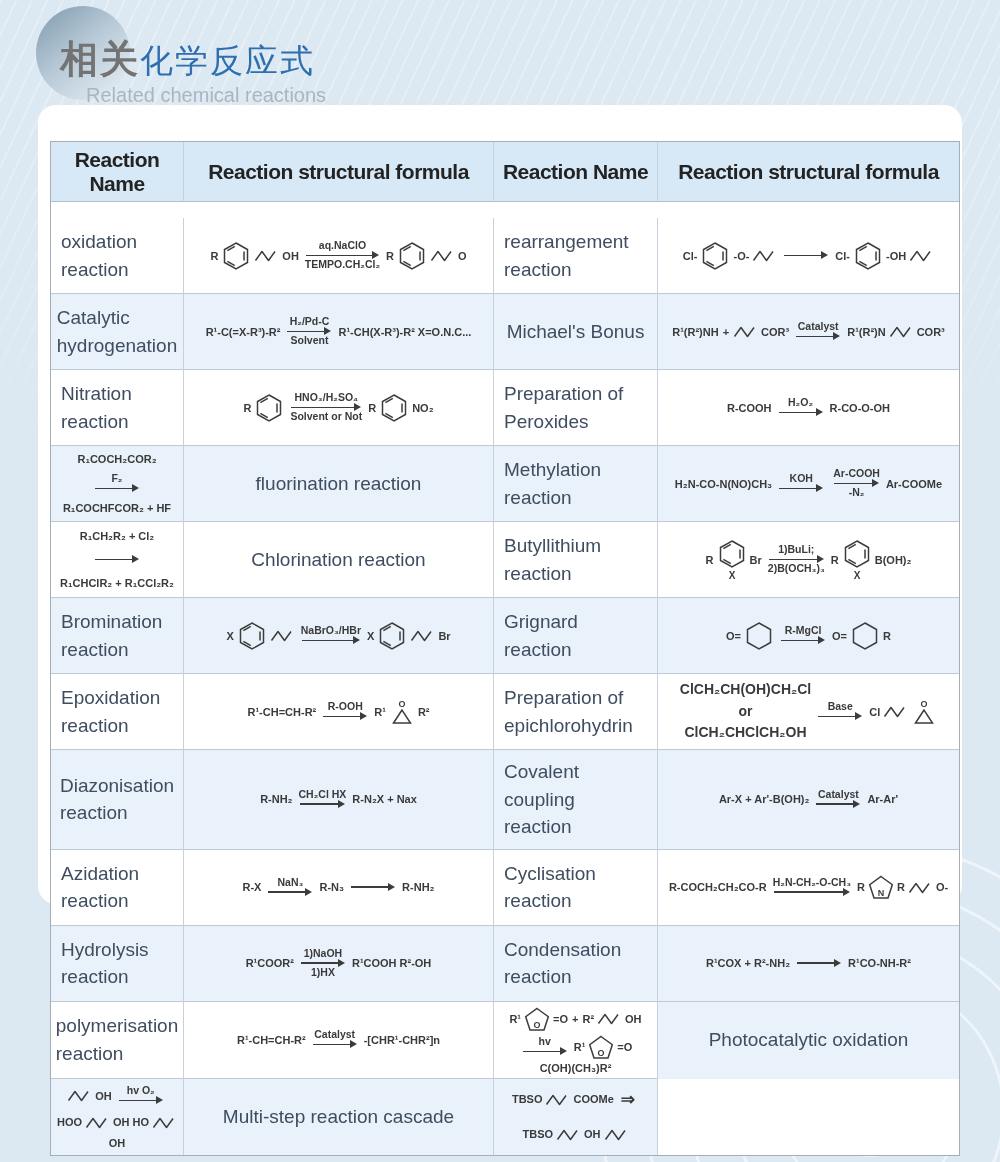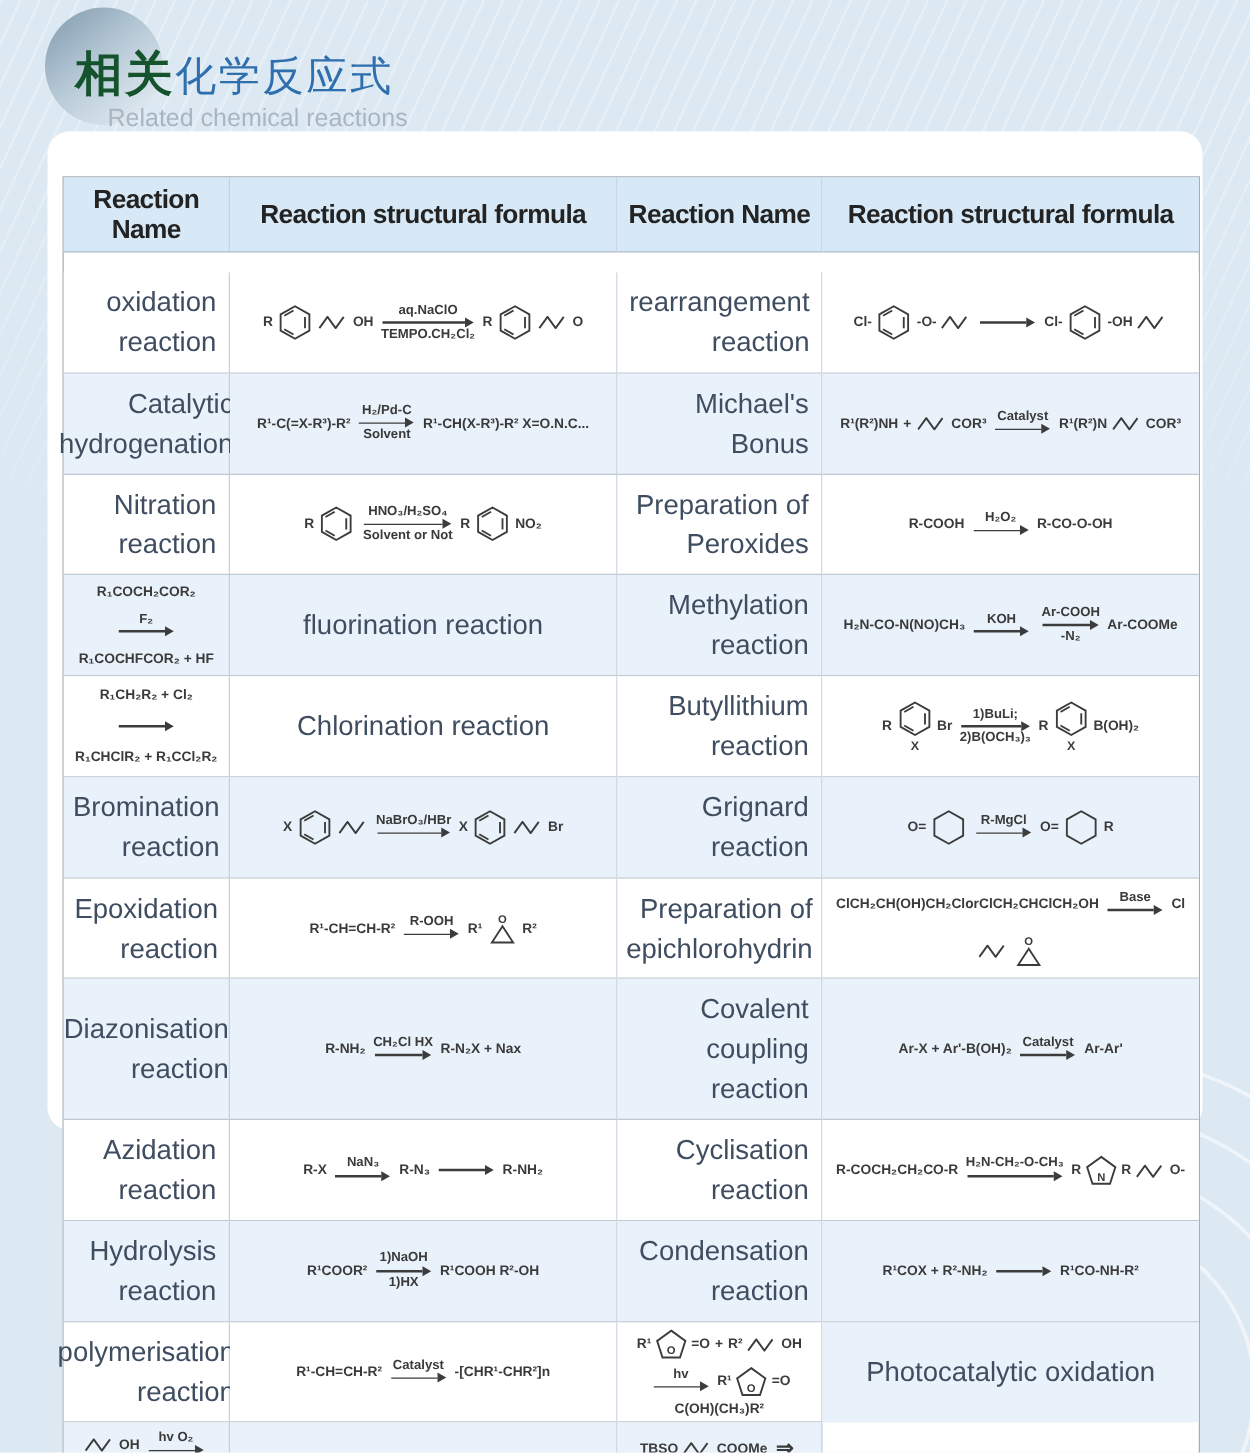--- a/index.html
+++ b/index.html
@@ -17,21 +17,21 @@
   }
   .arcs{
     position:absolute;width:560px;height:560px;right:-150px;bottom:-230px;border-radius:50%;
     background:repeating-radial-gradient(circle at center, rgba(255,255,255,0) 0 42px, rgba(255,255,255,.5) 42px 45px);
   }
   .title-circle{
     position:absolute;left:36px;top:6px;width:94px;height:94px;border-radius:50%;
     background:linear-gradient(140deg,#7f99ad 0%,#b9cbd8 48%,#eaf1f6 100%);
   }
   .title-row{position:absolute;left:60px;top:34px;display:flex;align-items:baseline;z-index:2;white-space:nowrap;}
-  .t-bold{font-size:38px;font-weight:800;color:#14532d;letter-spacing:2px;}
+  .t-bold{font-size:38px;font-weight:800;color:#737373;letter-spacing:2px;}
   .t-rest{font-size:33px;font-weight:500;color:#2f6fae;letter-spacing:2px;}
   .subtitle{position:absolute;left:86px;top:84px;font-size:20px;color:#a9b6c1;z-index:2;}
   .card{
     position:absolute;left:38px;top:105px;width:924px;height:799px;
     background:#ffffff;border-radius:18px;z-index:1;
   }
   .rx-table{
     position:absolute;left:12px;top:36px;
     display:grid;
     grid-template-columns:133px 310px 164px 301px;
@@ -48,33 +48,33 @@
   }
   .cell{
     box-sizing:border-box;
     border-right:1px solid #c6d1dd;border-bottom:1px solid #c0c8d1;
     background:#fff;
   }
   .rx-table > :nth-child(4n){border-right:none;}
   .rx-table > :nth-last-child(-n+4){border-bottom:none;}
   .cell.alt{background:#e9f2fa;}
   .name-cell{
-    display:flex;align-items:center;justify-content:center;text-align:right;
-    font-size:22px;color:#3f4d60;line-height:1.45;padding:8px 10px;
+    display:flex;align-items:center;justify-content:center;text-align:left;
+    font-size:19px;color:#3f4d60;line-height:1.45;padding:8px 10px;
   }
   .formula-cell{
     display:flex;align-items:center;justify-content:center;
     flex-wrap:wrap;row-gap:2px;column-gap:3px;
     padding:4px 3px;
     font-size:11px;font-weight:bold;color:#3a3a3a;
   }
   .ftxt{white-space:nowrap;}
   .plus{margin:0 1px;}
   .dbl{font-size:17px;margin:0 4px;line-height:1;}
-  .stk{display:flex;flex-direction:row;align-items:center;font-size:11px;line-height:1.55;}
+  .stk{display:flex;flex-direction:column;align-items:center;font-size:14px;line-height:1.55;}
   .arrow{display:flex;flex-direction:column;align-items:center;margin:0 3px;min-width:46px;}
   .arrow .lbl{font-size:10.5px;line-height:1.3;white-space:nowrap;min-height:4px;}
   .arrow .shaft{position:relative;height:1.5px;background:#3c3c3c;align-self:stretch;margin:2px 8px 2px 1px;}
   .arrow .shaft::after{
     content:"";position:absolute;right:-7px;top:-3.5px;width:0;height:0;
     border-left:7px solid #3c3c3c;border-top:4px solid transparent;border-bottom:4px solid transparent;
   }
   .fshape{display:inline-flex;}
   .fshape svg{display:block;}
 </style>

